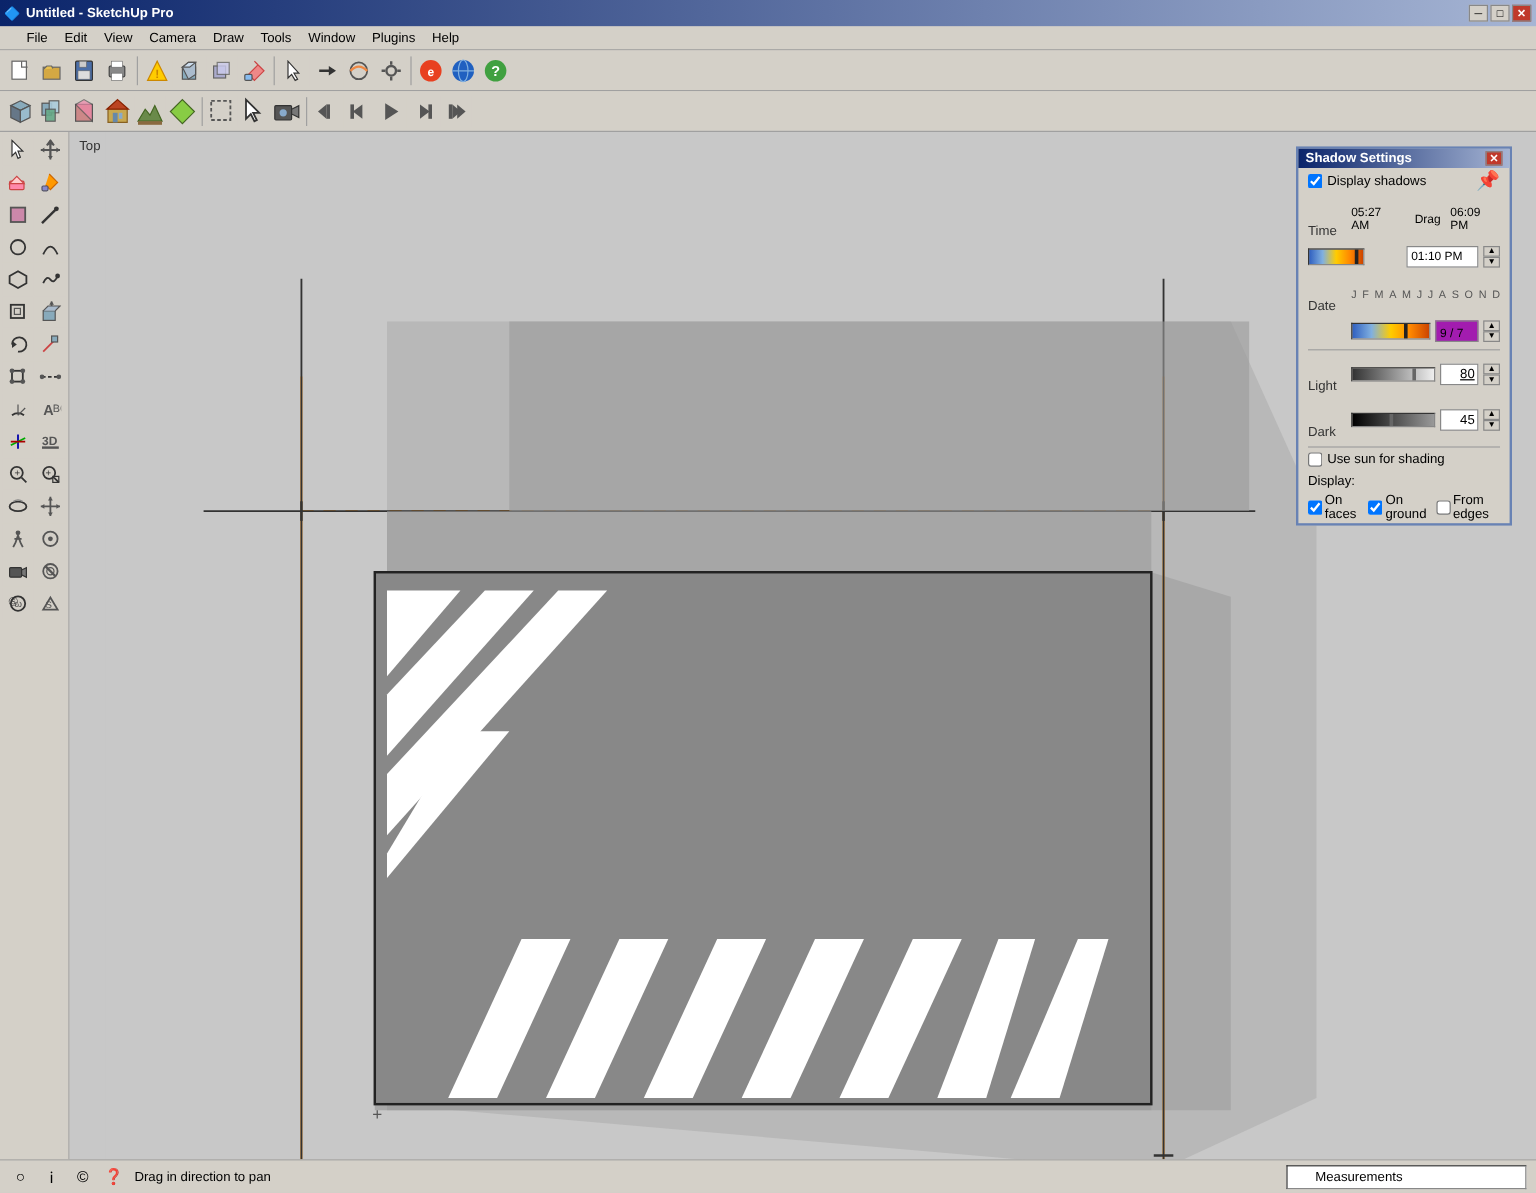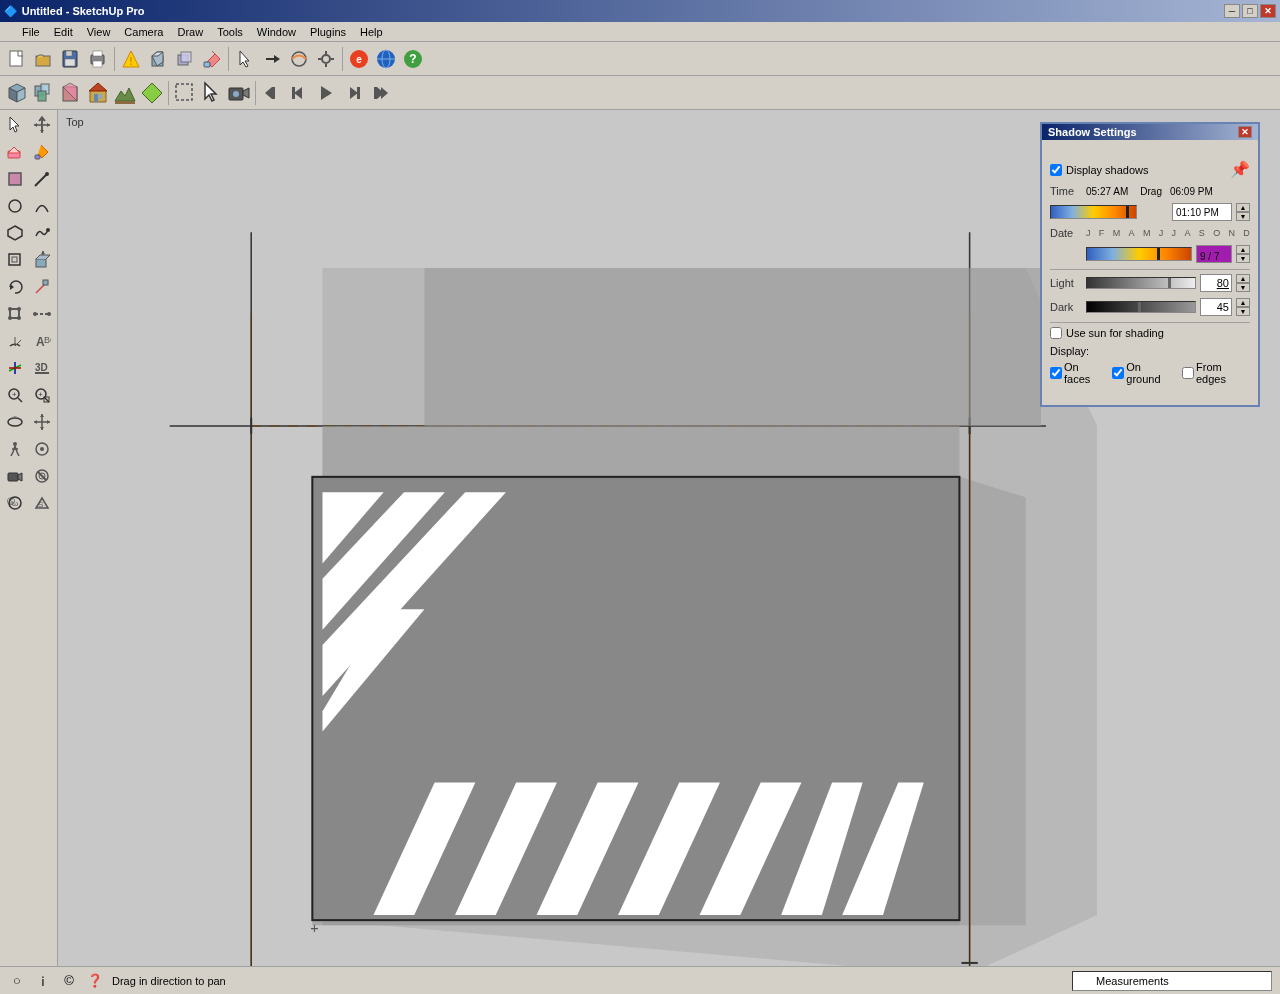--- a/index.html
+++ b/index.html
@@ -116,21 +116,21 @@
     
     #scene {
       position: absolute;
       top: 0; left: 0; right: 0; bottom: 0;
     }
 
     
     #shadow-panel {
       position: absolute;
       top: 12px; right: 20px;
-      width: 220px;
+      width: 180px;
       background: #d4d0c8;
       border: 2px solid #6882b4;
       font-size: 11px;
     }
     #shadow-panel-title {
       background: linear-gradient(to right, #0a246a, #a6b5d4);
       color: white;
       padding: 2px 6px;
       font-size: 11px;
       font-weight: bold;
@@ -138,23 +138,23 @@
       justify-content: space-between;
       align-items: center;
     }
     #shadow-panel-close {
       width: 14px; height: 12px;
       background: #c0392b;
       border: 1px solid #888;
       display: flex; align-items: center; justify-content: center;
       font-size: 9px; color: white; cursor: pointer;
     }
-    #shadow-panel-body { padding: 20px 8px; }
+    #shadow-panel-body { padding: 1px 8px; }
     .panel-row { display: flex; align-items: center; margin-bottom: 6px; gap: 4px; }
-    .panel-label { min-width: 32px; color: #333; }
+    .panel-label { min-width: 32px; color: #333; margin-top: 20px; }
     .panel-checkbox { width: 12px; height: 12px; }
     .spin-btns { display: flex; flex-direction: column; }
     .spin-btn { width: 14px; height: 9px; background: #d4d0c8; border: 1px solid #888; display: flex; align-items: center; justify-content: center; font-size: 7px; cursor: pointer; }
     .value-input {
       width: 32px; height: 18px;
       border: 1px solid #888;
       background: white;
       text-align: right;
       font-size: 11px;
       padding-right: 2px;

